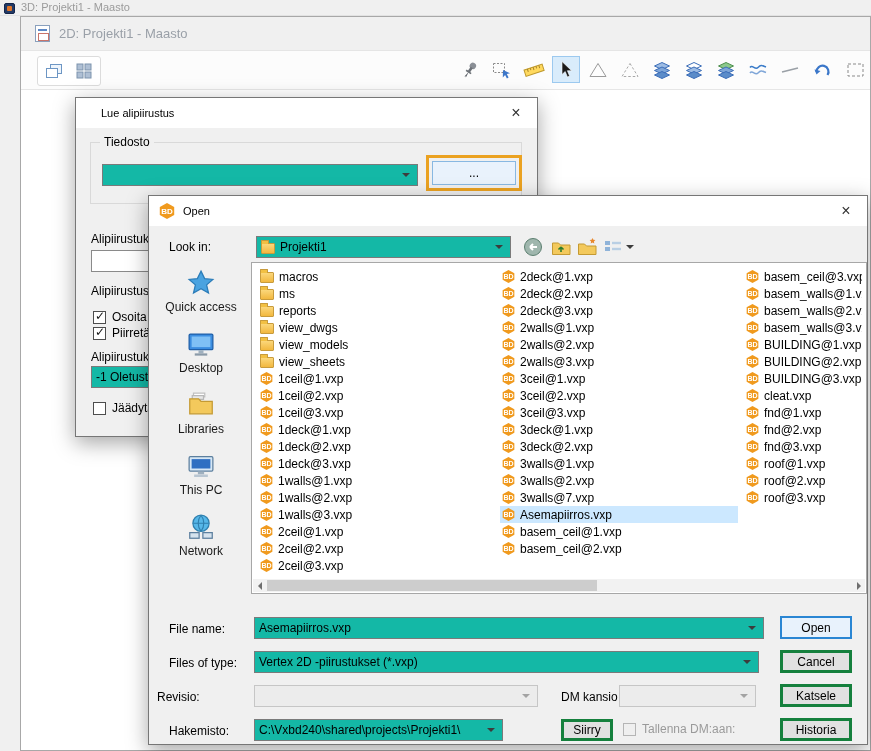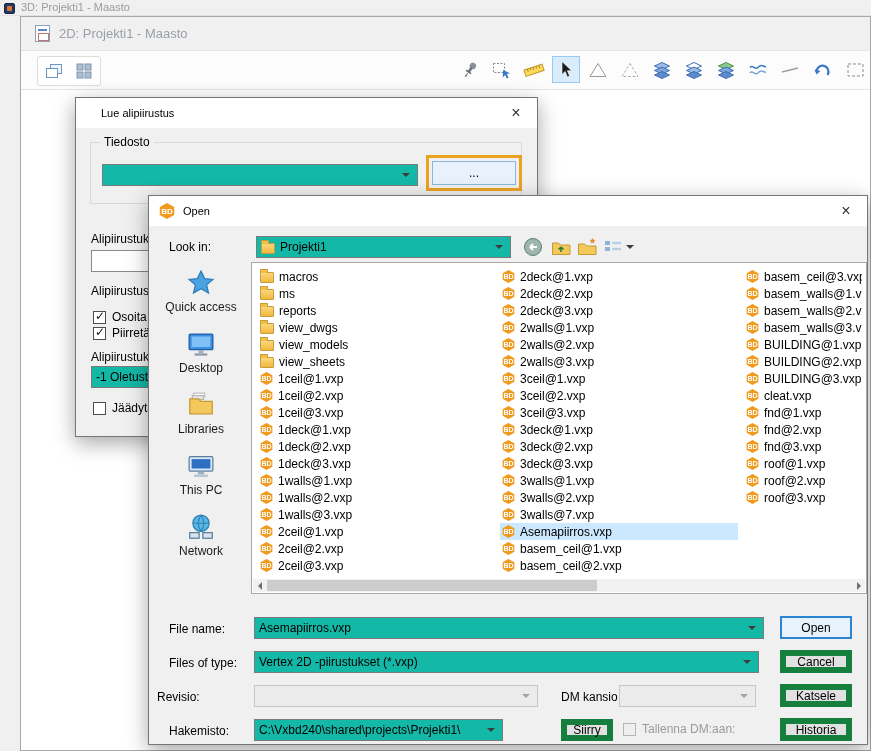--- a/index.html
+++ b/index.html
@@ -35,21 +35,21 @@
   .dlg-title{font-size:11px;white-space:nowrap}
   .dlg-close{margin-left:auto;font-size:16px;color:#333;width:22px;text-align:center;line-height:22px}
 
   .lbl{position:absolute;font-size:12px;white-space:nowrap}
   .combo{position:absolute;height:22px;background:#14b8a6;border:1px solid #7a7a7a;display:flex;align-items:center;gap:5px;padding:0 4px;font-size:12px;white-space:nowrap;overflow:hidden}
   .combo .caret{width:14px;height:100%;display:flex;align-items:center;justify-content:center;margin-left:auto;flex:0 0 auto}
   .combo .caret::after{content:"";border:4px solid transparent;border-top-color:#3c3c3c;transform:translateY(2px)}
   .combo.disabled{background:#ececec;border-color:#c6c6c6;color:#8a8a8a}
   .combo.disabled .caret::after{border-top-color:#a3a3a3}
   .textbox{position:absolute;height:22px;background:#fff;border:1px solid #8a8a8a}
-  .btn{position:absolute;background:#e1e1e1;border:6px solid #15803d;display:flex;align-items:center;justify-content:center;font-size:12px}
+  .btn{position:absolute;background:#e1e1e1;border:3px solid #15803d;display:flex;align-items:center;justify-content:center;font-size:12px}
   .btn.default{background:#e8f2fc;border:2px solid #2a86d3}
 
   .cb-row{position:absolute;display:flex;align-items:center;gap:6px;font-size:12px;white-space:nowrap}
   .cb{width:13px;height:13px;border:1px solid #4d4d4d;background:#fff;display:inline-block;position:relative;flex:0 0 auto}
   .cb.checked::after{content:"✓";position:absolute;left:1px;top:-3px;font-size:12px;font-weight:bold;color:#111}
   .cb.disabled{border-color:#b5b5b5;background:#efefef}
   .gray{color:#9a9a9a}
 
   
   .lue{left:75px;top:97px;width:463px;height:340px;z-index:5}
@@ -506,24 +506,20 @@
           <div class="file-row">
             <span class="ico-bd">BD</span>
             <span class="fname">3deck@1.vxp</span>
           </div>
           <div class="file-row">
             <span class="ico-bd">BD</span>
             <span class="fname">3deck@2.vxp</span>
           </div>
           <div class="file-row">
             <span class="ico-bd">BD</span>
-            <span class="fname">3deck@3.vxp</span>
-          </div>
-          <div class="file-row">
-            <span class="ico-bd">BD</span>
             <span class="fname">3walls@1.vxp</span>
           </div>
           <div class="file-row">
             <span class="ico-bd">BD</span>
             <span class="fname">3walls@2.vxp</span>
           </div>
           <div class="file-row">
             <span class="ico-bd">BD</span>
             <span class="fname">3walls@7.vxp</span>
           </div>

